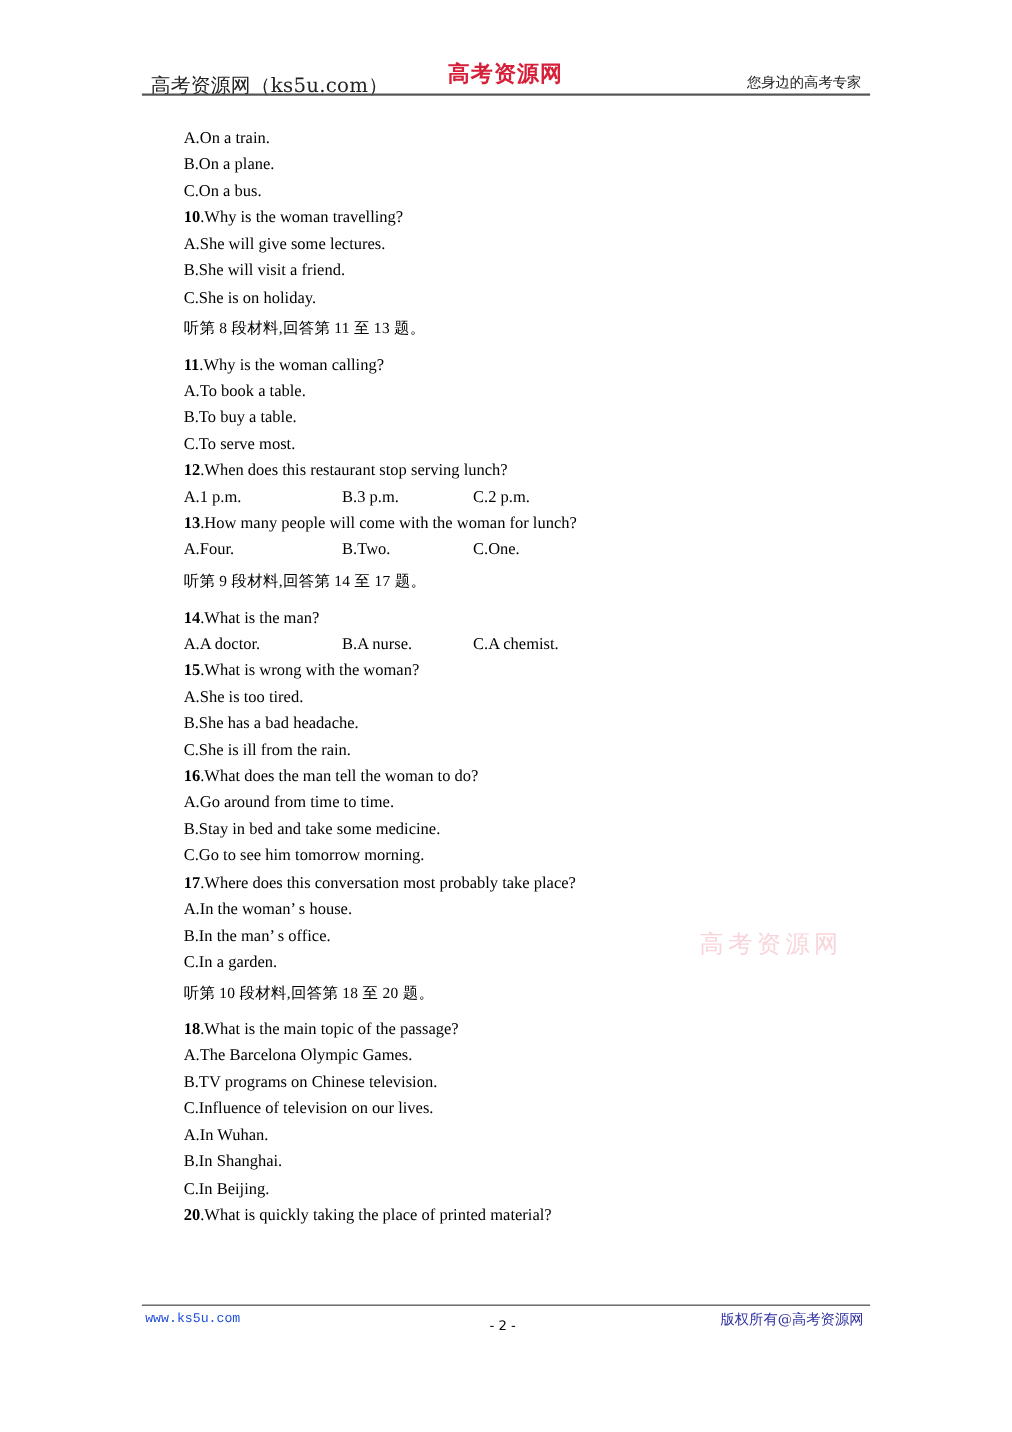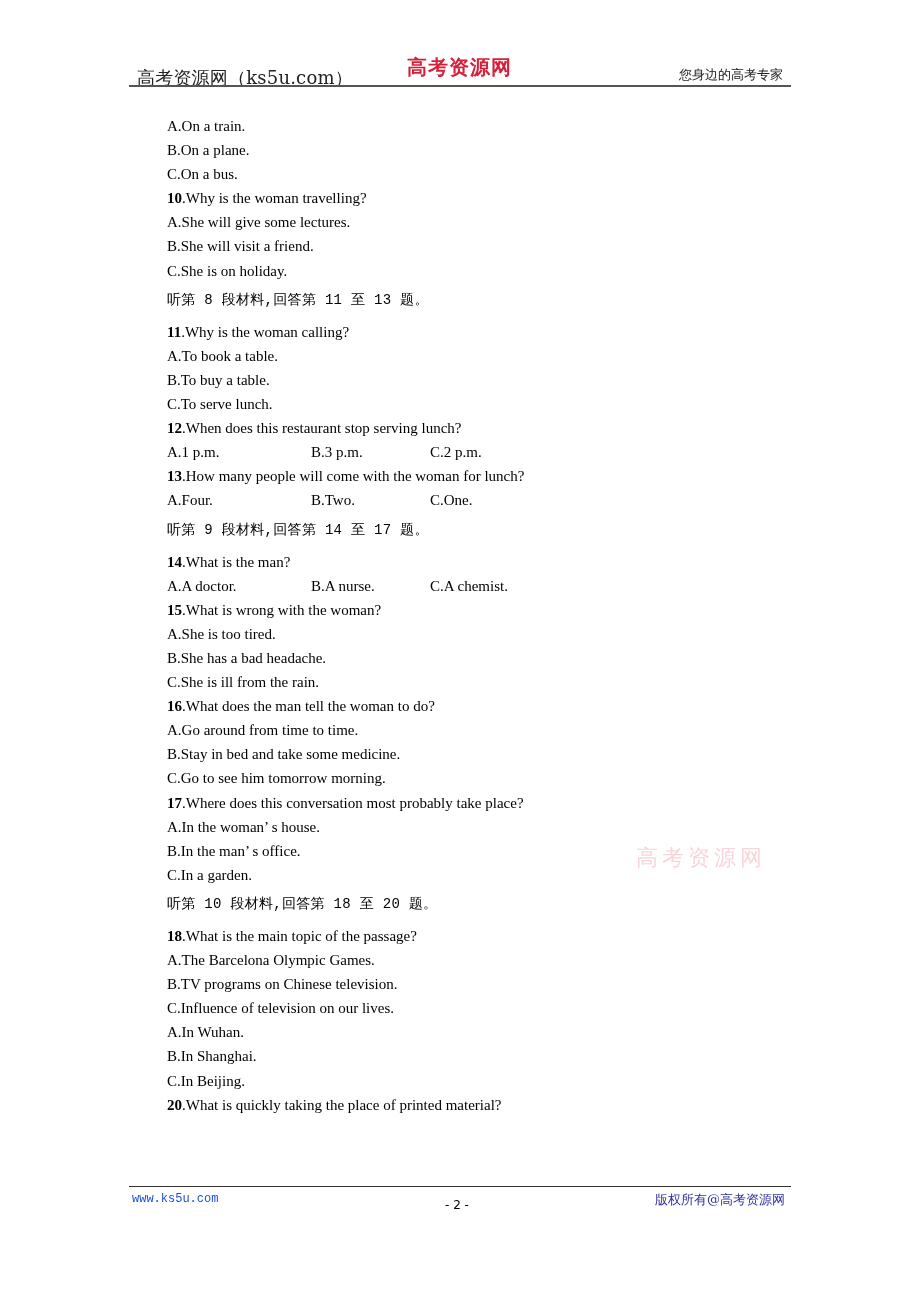--- a/index.html
+++ b/index.html
@@ -68,21 +68,21 @@
       margin-left: 35px;
     }
     .line {
       height: 24.1px;
       white-space: nowrap;
     }
     .q-num {
       font-weight: bold;
     }
     .section-heading {
-      font-family: Liberation Mono, monospace;
+      font-family: Liberation Serif, serif;
       font-size: 14px;
       height: 24.1px;
       margin-top: 5px;
       margin-bottom: 8px;
       line-height: 24.1px;
       letter-spacing: 0.3px;
     }
     .options-row {
       position: relative;
       height: 24.1px;
@@ -168,21 +168,21 @@
   <div class="line">B.She will visit a friend.</div>
   <div class="line">C.She is on holiday.</div>
 
   <div class="section-heading">听第 8 段材料,回答第 11 至 13 题。</div>
 
   <div class="line">
     <span class="q-num">11</span><span>.Why is the woman calling?</span>
   </div>
   <div class="line">A.To book a table.</div>
   <div class="line">B.To buy a table.</div>
-  <div class="line">C.To serve lunch.</div>
+  <div class="line">C.To serve most.</div>
 
   <div class="line">
     <span class="q-num">12</span><span>.When does this restaurant stop serving lunch?</span>
   </div>
   <div class="options-row">
     <span class="opt a">A.1 p.m.</span>
     <span class="opt b">B.3 p.m.</span>
     <span class="opt c">C.2 p.m.</span>
   </div>
 

